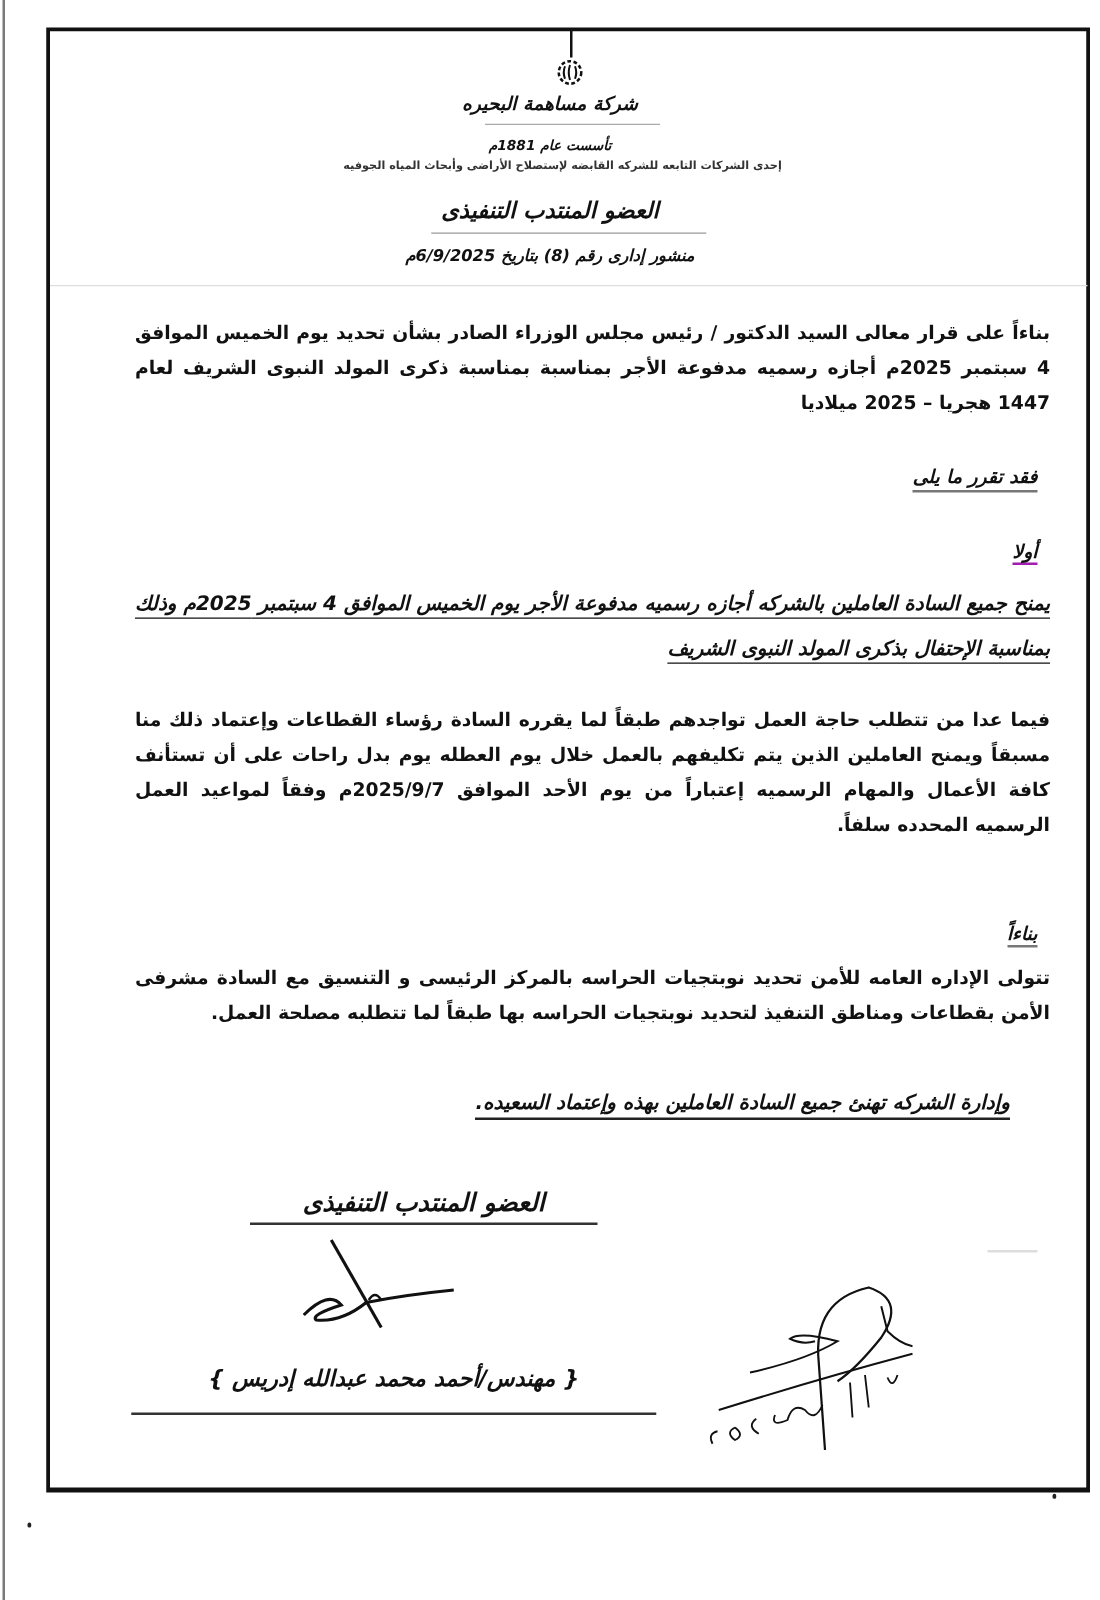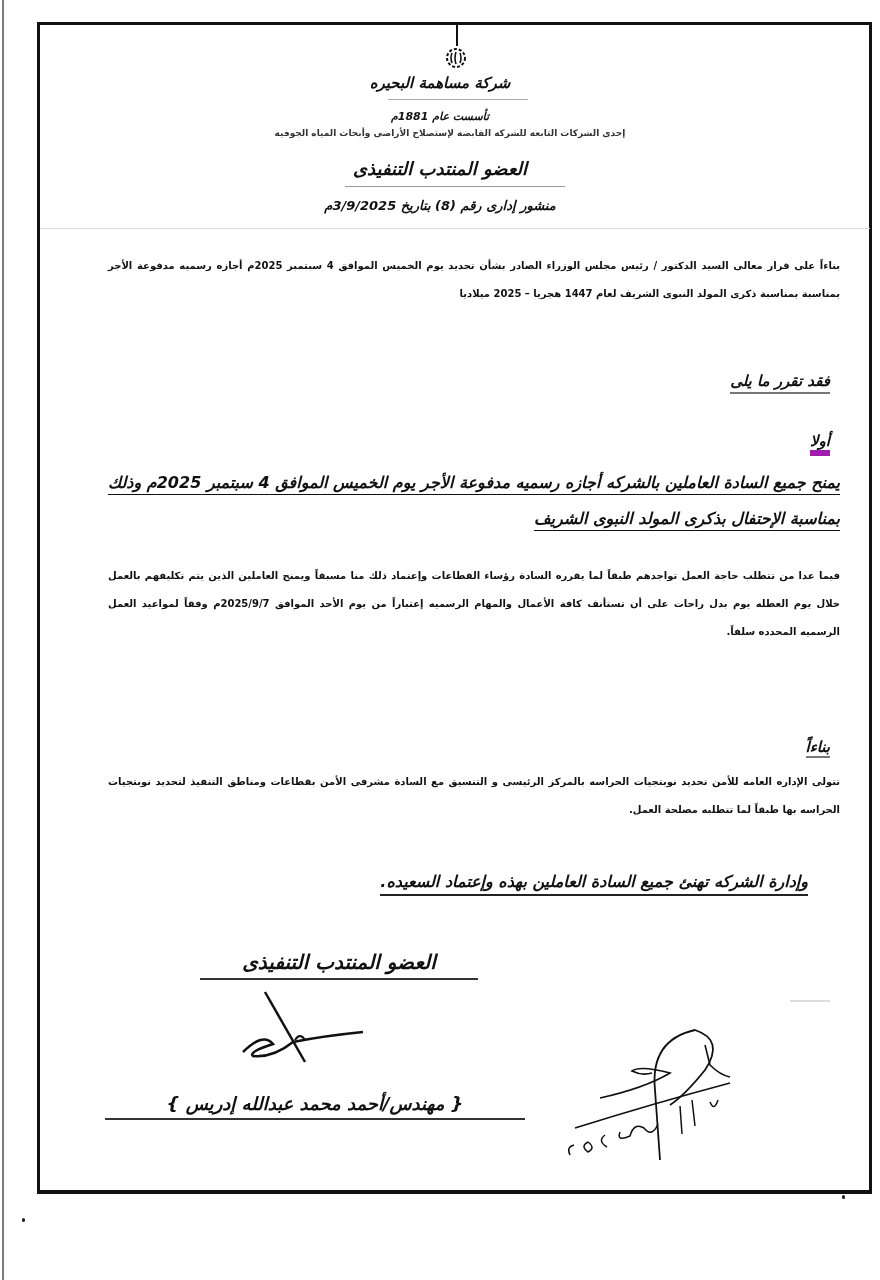--- a/index.html
+++ b/index.html
@@ -18,34 +18,34 @@
   .center { position:absolute; left: 0; width: 880px; text-align: center; }
   .company { top: 74px; font-size: 15px; font-weight: bold; font-style: italic; text-align: center; }
   .company-line { position:absolute; left: 388px; top: 99px; width: 140px; height:1px; background:#aaa; }
   .founded { top: 110px; font-size: 11px; font-weight: bold; font-style: italic; }
   .affiliation { top: 128px; font-size: 9px; font-weight: bold; color:#333;margin-left:10px; }
   .dept-title { top: 158px; font-size: 18px; font-weight: bold; font-style: italic; }
   .dept-line { position:absolute; left: 345px; top: 186px; width: 220px; height:1px; background:#999; }
   .circular { top: 198px; font-size: 13px; font-weight: bold; font-style: italic; }
   .sep { position:absolute; left: 40px; top: 228px; width: 830px; height:1px; background:#ddd; }
 
-  .para { position:absolute; right: 40px; width: 732px; font-size: 10px; font-weight: bold; line-height: 28px; text-align: justify; text-align-last: right; }
+  .para { position:absolute; right: 40px; width: 732px; font-size: 15px; font-weight: bold; line-height: 28px; text-align: justify; text-align-last: right; }
   .intro { top: 252px; }
   .heading { position:absolute; right: 50px; font-size: 15px; font-weight: bold; font-style: italic; }
   .decided { top: 372px; border-bottom: 2px solid #777; padding-bottom: 2px; }
-  .first { top: 432px; border-bottom: 6px solid #a21caf; }
+  .first { top: 432px; border-bottom: 2px solid #a21caf; }
   .p1-bold { top: 465px; font-size: 16px; line-height: 36px; font-style: italic; text-decoration: underline; text-underline-offset: 6px; }
   .p1-rest { top: 562px; line-height: 28px; margin-left: 34px; }
   .second { top: 738px; border-bottom: 2px solid #777; }
   .p2 { top: 768px; line-height: 28px; }
   .congrats { position:absolute; right: 72px; top: 872px; font-size: 16px; font-weight: bold; font-style: italic; border-bottom: 2px solid #222; padding-bottom: 3px; }
 
   .sig-title { position:absolute; left: 200px; top: 950px; width: 278px; text-align:center; font-size: 20px; font-weight: bold; font-style: italic; border-bottom: 2px solid #333; padding-bottom: 4px; }
   .sig-scribble { position:absolute; left: 235px; top: 990px; width: 150px; height: 80px; }
-  .sig-name { position:absolute; left: 105px; top: 1093px; width: 420px; text-align:center; font-size: 18px; font-weight: bold; font-style: italic; border-bottom: 2px solid #333; padding-bottom: 4px; }
+  .sig-name { position:absolute; left: 105px; top: 1093px; width: 420px; text-align:center; font-size: 18px; font-weight: bold; font-style: italic; border-bottom: 2px solid #333; padding-bottom: 16px; }
   .sig2 { position:absolute; left: 560px; top: 1020px; width: 200px; height: 150px; }
   .faint-dash { position:absolute; left: 790px; top: 1000px; width: 40px; height: 2px; background:#ddd; }
   .speck { position:absolute; width: 3px; height: 4px; background:#222; border-radius:2px; }
 </style>
 </head>
 <body>
 
 <div class="outer-edge-left"></div>
 <div class="frame"></div>
 <div class="hang-line"></div>
@@ -55,21 +55,21 @@
   <path d="M12 9 q-2 5 0 10 M16 8 q-2 6 0 12 M20 9 q2 5 0 10" fill="none" stroke="#111" stroke-width="1.6"></path>
 </svg>
 
 <div class="center company">شركة مساهمة البحيره</div>
 <div class="company-line"></div>
 <div class="center founded">تأسست عام 1881م</div>
 <div class="center affiliation">إحدى الشركات التابعه للشركه القابضه لإستصلاح الأراضى وأبحاث المياه الجوفيه</div>
 
 <div class="center dept-title">العضو المنتدب التنفيذى</div>
 <div class="dept-line"></div>
-<div class="center circular">منشور إدارى رقم (8) بتاريخ 3/9/2025م</div>
+<div class="center circular">منشور إدارى رقم (8) بتاريخ 6/9/2025م</div>
 <div class="sep"></div>
 
 <div class="para intro">بناءاً على قرار معالى السيد الدكتور / رئيس مجلس الوزراء الصادر بشأن تحديد يوم الخميس الموافق 4 سبتمبر 2025م أجازه رسميه مدفوعة الأجر بمناسبة بمناسبة ذكرى المولد النبوى الشريف لعام 1447 هجريا – 2025 ميلاديا</div>
 
 <div class="heading decided">فقد تقرر ما يلى</div>
 <div class="heading first">أولا</div>
 <div class="para p1-bold">يمنح جميع السادة العاملين بالشركه أجازه رسميه مدفوعة الأجر يوم الخميس الموافق 4 سبتمبر 2025م وذلك بمناسبة الإحتفال بذكرى المولد النبوى الشريف</div>
 <div class="para p1-rest">فيما عدا من تتطلب حاجة العمل تواجدهم طبقاً لما يقرره السادة رؤساء القطاعات وإعتماد ذلك منا مسبقاً ويمنح العاملين الذين يتم تكليفهم بالعمل خلال يوم العطله يوم بدل راحات على أن تستأنف كافة الأعمال والمهام الرسميه إعتباراً من يوم الأحد الموافق 2025/9/7م وفقاً لمواعيد العمل الرسميه المحدده سلفاً.</div>
 
 <div class="heading second">بناءاً</div>

